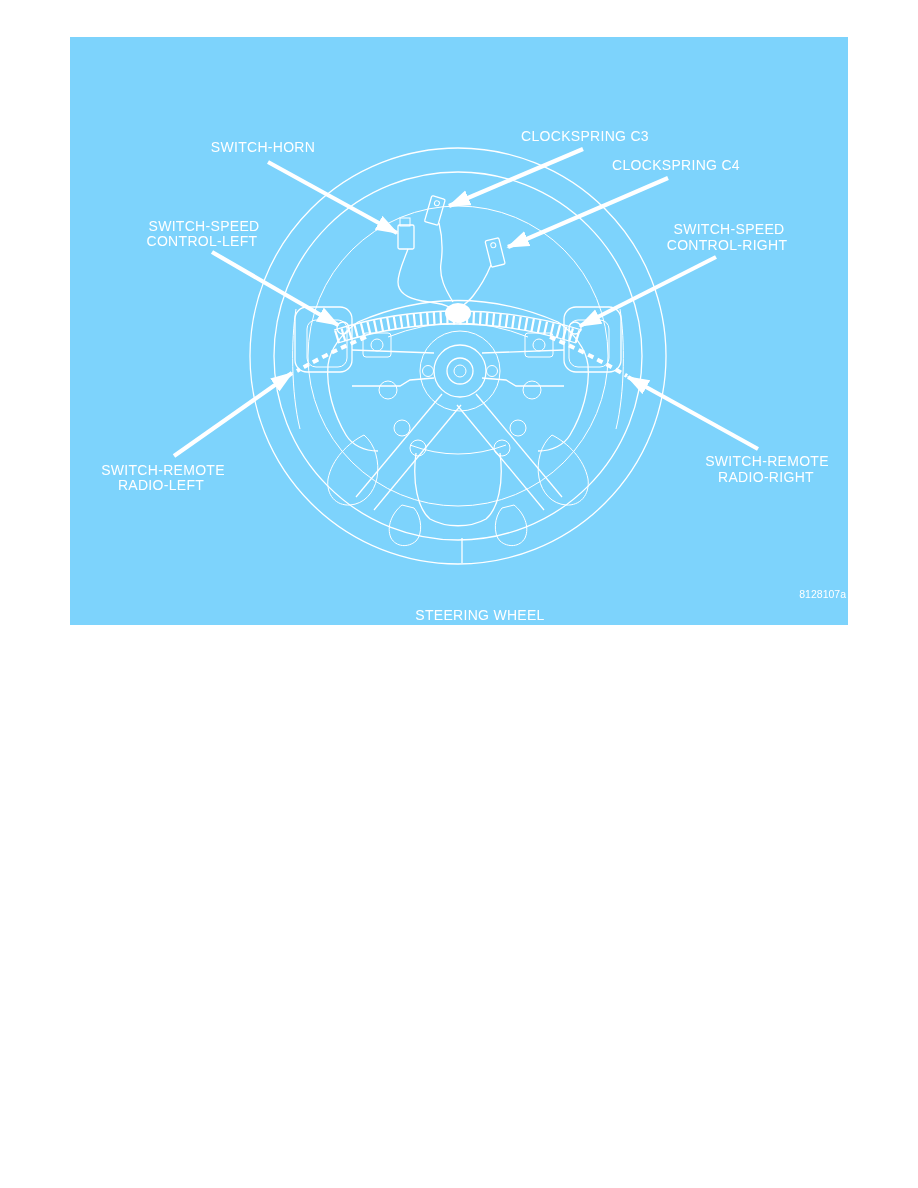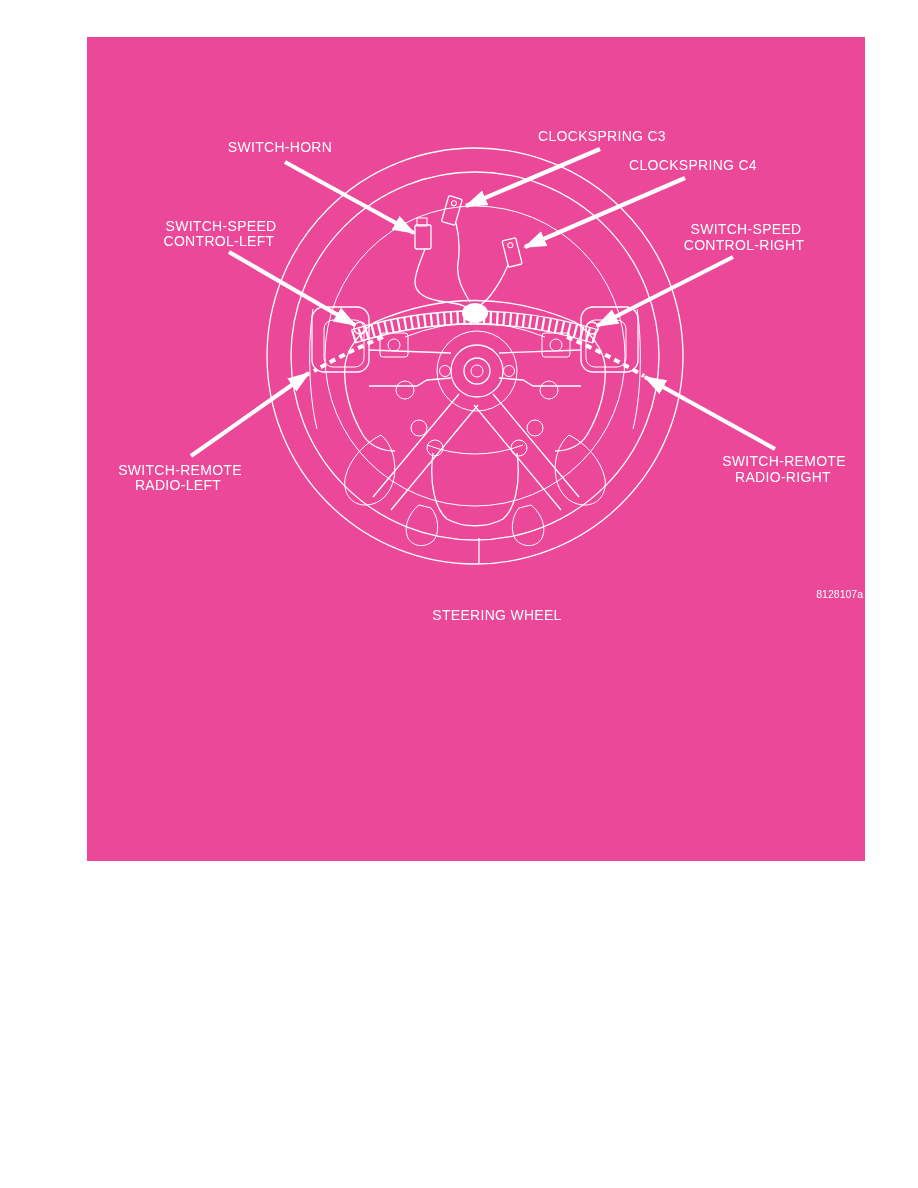--- a/index.html
+++ b/index.html
@@ -6,23 +6,22 @@
   body{
     width:918px;height:1188px;
     background:#ffffff;
     font-family:"Liberation Sans", sans-serif;
     position:relative;
     overflow:hidden;
   }
   .figure-panel{
     position:absolute;
     left:70px;top:37px;
-    width:778px;height:824px;
-    background:#ec4899;
-    margin-left:17px;
+    width:778px;height:588px;
+    background:#7dd3fc;
   }
   svg{display:block;}
   .ln{stroke:#ffffff;stroke-width:1.3;fill:none;}
   .ln-thin{stroke:#ffffff;stroke-width:1;fill:none;}
   .dashwire{stroke:#ffffff;stroke-width:4;fill:none;stroke-dasharray:6 4.5;}
   .ribs{stroke:#ffffff;stroke-width:13;fill:none;stroke-dasharray:2.2 4.4;}
   .arrow{stroke:#ffffff;stroke-width:4.2;fill:none;}
   .lbl{fill:#ffffff;font-family:"Liberation Sans", sans-serif;font-size:14px;letter-spacing:0.3px;}
   .lbl-mid{text-anchor:middle;}
   .figcode{fill:#ffffff;font-family:"Liberation Sans", sans-serif;font-size:10.5px;text-anchor:end;}

